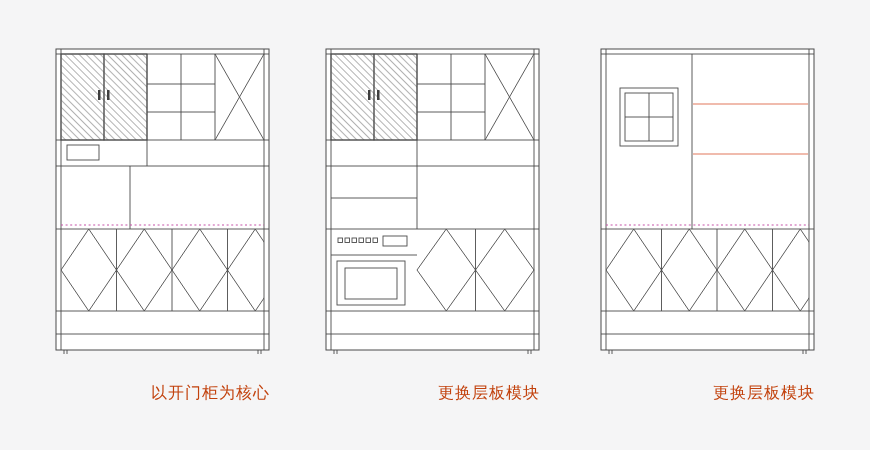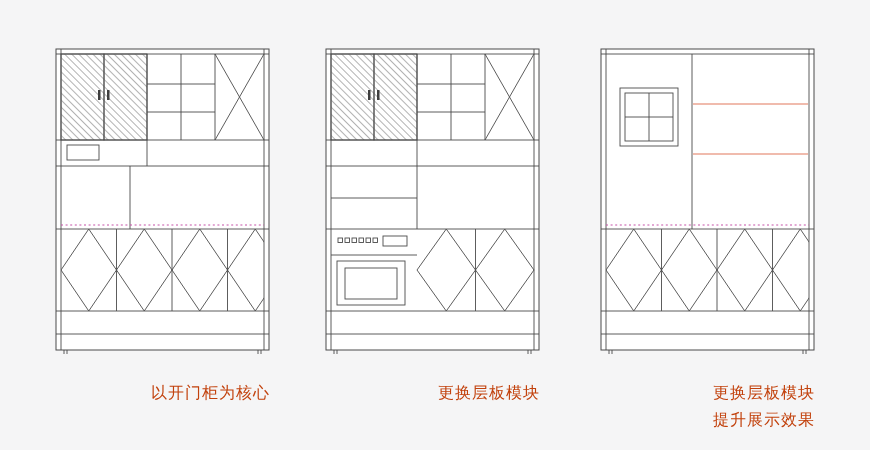--- a/index.html
+++ b/index.html
@@ -231,15 +231,14 @@
     <g class="ln">
       <line x1="1" y1="286" x2="214" y2="286"></line>
       <line x1="9" y1="302" x2="9" y2="306"></line>
       <line x1="12" y1="302" x2="12" y2="306"></line>
       <line x1="203" y1="302" x2="203" y2="306"></line>
       <line x1="206" y1="302" x2="206" y2="306"></line>
     </g>
   </svg>
   <div class="caption">
     <div>更换层板模块</div>
-    <div>提升展示效果</div>
   </div>
 </div>
 
 </body></html>

